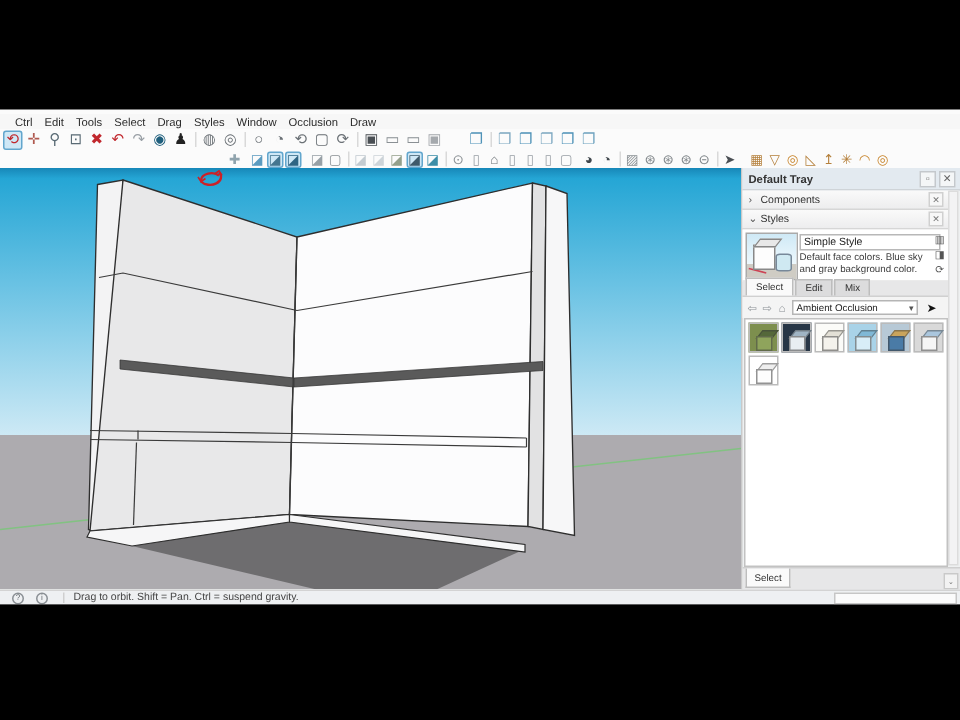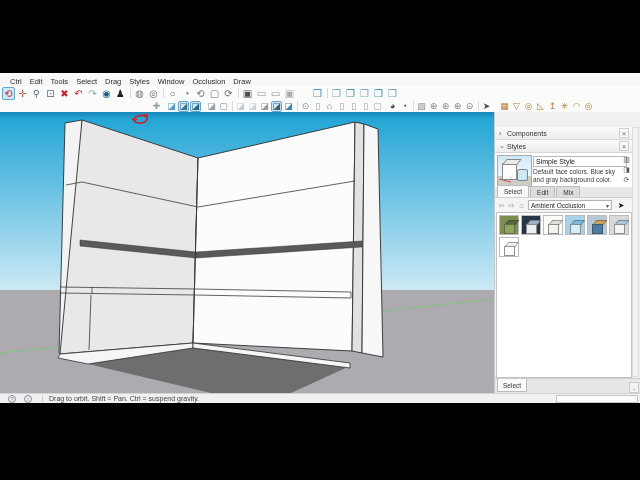--- a/index.html
+++ b/index.html
@@ -365,20 +365,25 @@
       <g style="stroke:var(--cursor-red)" fill="none" stroke-width="1.6">
         <path d="M134,8 a7,5 0 0 1 12,-3"></path>
         <path d="M146,3 a7,5 0 0 1 -12,6"></path>
         <path d="M132,6 l2,3 l3,-2" stroke-width="1.1"></path>
         <path d="M148,5 l-2,-3 l-3,2" stroke-width="1.1"></path>
       </g>
     </svg>
   </div>
 
   <div id="tray">
+    <div id="tray-header">
+      <span class="ttl">Default Tray</span>
+      <span class="hbtn">▫</span>
+      <span class="hbtn">✕</span>
+    </div>
     <div class="secbar" id="sec-components">
       <span class="exp">›</span>
       <span class="lbl">Components</span>
       <span class="xbtn">✕</span>
     </div>
     <div class="secbar" id="sec-styles">
       <span class="exp">⌄</span>
       <span class="lbl">Styles</span>
       <span class="xbtn">✕</span>
     </div>

